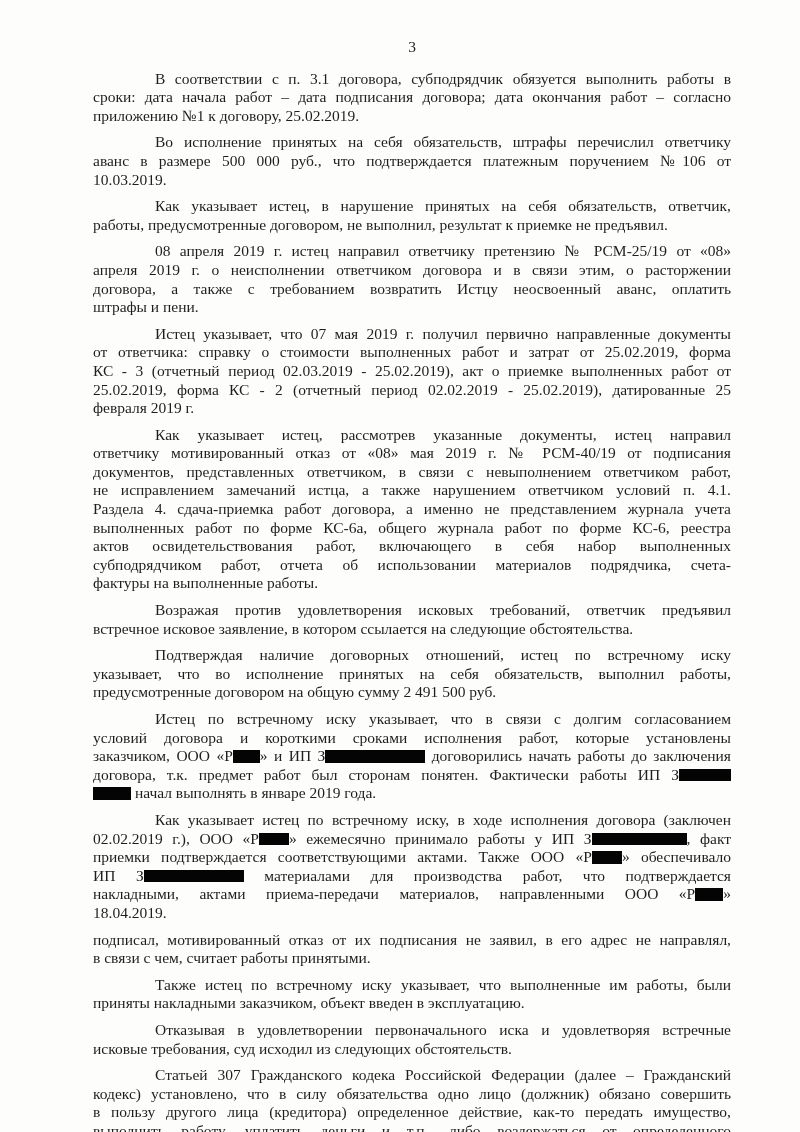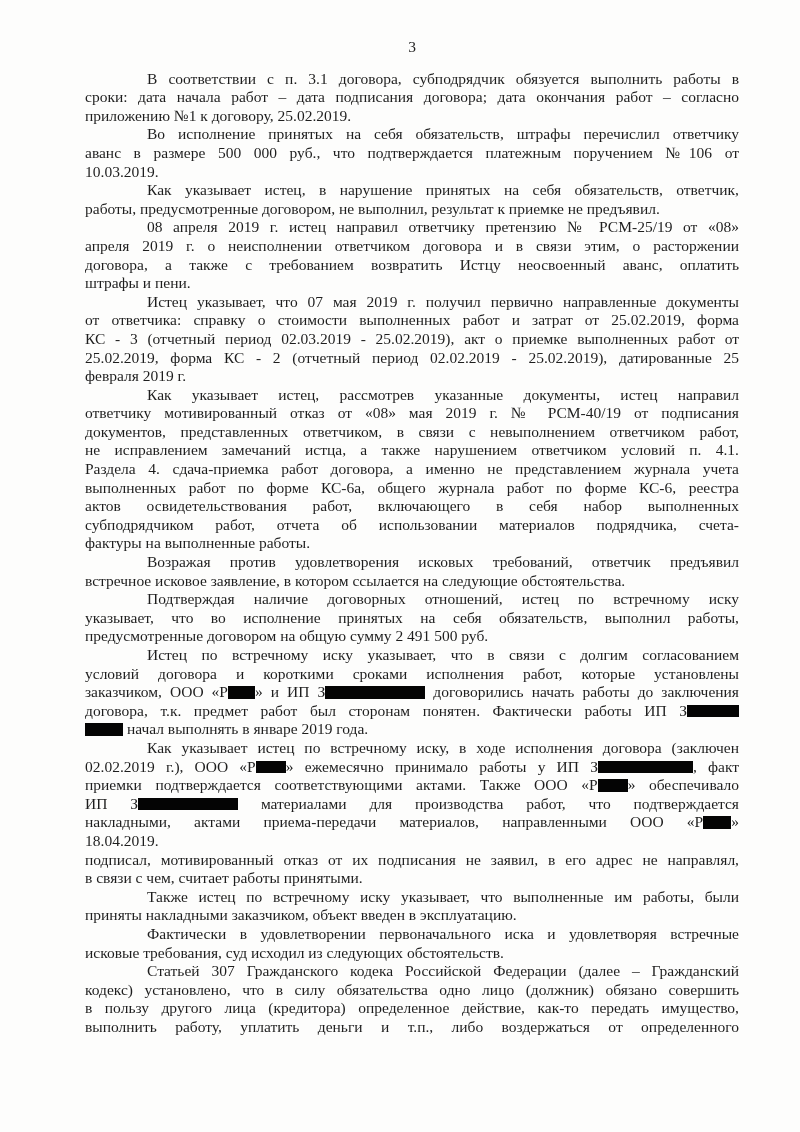--- a/index.html
+++ b/index.html
@@ -24,21 +24,21 @@
     position: absolute;
     top: 38px;
     left: 85px;
     width: 654px;
   }
   .page-number {
     text-align: center;
     margin-bottom: 13px;
   }
   .paragraph {
-    margin: 0;
+    margin: 8px;
   }
   .line {
     text-align: justify;
     text-align-last: justify;
     white-space: nowrap;
   }
   .line.first {
     text-indent: 62px;
   }
   .line.last {
@@ -122,21 +122,21 @@
         </div>
         <div class="paragraph">
           <div class="line"><span>подписал, мотивированный отказ от их подписания не заявил, в его адрес не направлял,</span></div>
           <div class="line last"><span>в связи с чем, считает работы принятыми.</span></div>
         </div>
         <div class="paragraph">
           <div class="line first"><span>Также истец по встречному иску указывает, что выполненные им работы, были</span></div>
           <div class="line last"><span>приняты накладными заказчиком, объект введен в эксплуатацию.</span></div>
         </div>
         <div class="paragraph">
-          <div class="line first"><span>Фактически в удовлетворении первоначального иска и удовлетворяя встречные</span></div>
+          <div class="line first"><span>Отказывая в удовлетворении первоначального иска и удовлетворяя встречные</span></div>
           <div class="line last"><span>исковые требования, суд исходил из следующих обстоятельств.</span></div>
         </div>
         <div class="paragraph">
           <div class="line first"><span>Статьей 307 Гражданского кодека Российской Федерации (далее – Гражданский</span></div>
           <div class="line"><span>кодекс) установлено, что в силу обязательства одно лицо (должник) обязано совершить</span></div>
           <div class="line"><span>в пользу другого лица (кредитора) определенное действие, как-то передать имущество,</span></div>
           <div class="line"><span>выполнить работу, уплатить деньги и т.п., либо воздержаться от определенного</span></div>
         </div>
       </div>
   </div>

